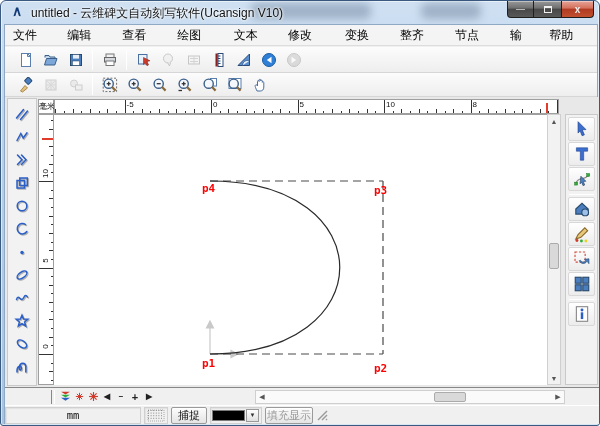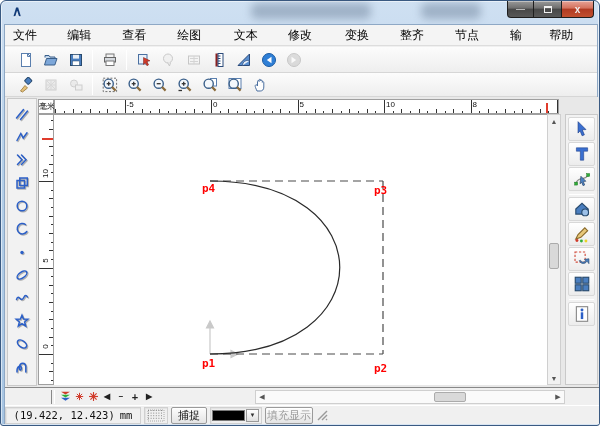--- a/index.html
+++ b/index.html
@@ -80,20 +80,21 @@
 </style>
 </head>
 <body>
 
 <div id="window">
   <div class="aero-blob" style="left:250px;width:120px"></div>
   <div class="aero-blob" style="left:420px;width:60px"></div>
 
   <div id="titlebar">
     <div id="app-icon">∧</div>
+    <div id="title-text">untitled - 云维碑文自动刻写软件(Ucansign V10)</div>
     <div id="caption-buttons">
       <div class="cap-btn min">
           <span>—</span>
         </div>
       <div class="cap-btn max">
           <span class="max-glyph"></span>
         </div>
       <div class="cap-btn close">
           <span>x</span>
         </div>
@@ -594,21 +595,20 @@
         </span>
       <div id="hscroll" class="scrollbar" style="position:absolute;left:250px;top:2px;width:310px;height:14px">
         <div class="sb-arrow" style="left:0;top:0">◀</div>
         <div class="sb-thumb" style="top:1px;left:178px;width:32px;height:10px"></div>
         <div class="sb-arrow" style="right:0;top:0">▶</div>
       </div>
     </div>
 
     <div id="statusbar">
       <div class="sb-panel sb-coords">
-        <span>(19.422,  12.423)</span>
         <span>mm</span>
       </div>
       <div class="sb-panel sb-grid">
         <svg width="18" height="13">
           <g fill="#8a8a8a">
               <rect x="1" y="1" width="16" height="11" fill="none" stroke="#aaa" stroke-dasharray="1,1"></rect>
           <g id="grid-dots">
                 <rect x="1" y="1" width="1" height="1"></rect>
                 <rect x="1" y="3.6" width="1" height="1"></rect>
                 <rect x="1" y="6.2" width="1" height="1"></rect>

